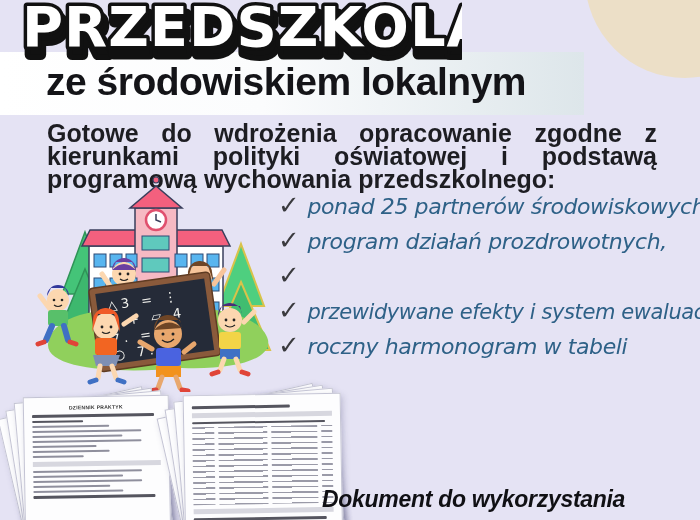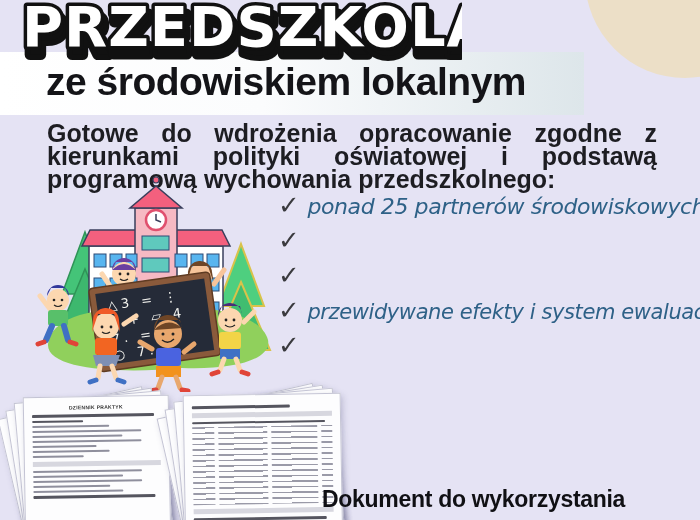--- a/index.html
+++ b/index.html
@@ -54,21 +54,21 @@
   .w50{width:50%;} .w40{width:40%;}
   .band{height:5px;background:#d7d7df;margin:4px 0;}
   .doc-cols{display:flex;gap:4px;margin-top:2px;}
   .col{background:repeating-linear-gradient(to bottom,#9a9aa8 0,#9a9aa8 1.5px,
         transparent 1.5px,transparent 5.5px);}
   .col.c1{width:16%;height:78px;} .col.c2{width:36%;height:78px;}
   .col.c3{width:34%;height:78px;} .col.c4{width:8%;height:78px;}
 
   
   .footer-text{position:absolute;left:322px;top:486px;font-size:23px;
-        font-weight:bold;color:#101014;z-index:3;letter-spacing:-0.3px;}
+        font-weight:bold;color:#101014;z-index:3;letter-spacing:-0.3px;font-style:italic;}
 </style>
 </head>
 <body>
 
 <div class="page">
 
   <div class="beige-circle"></div>
 
   <div class="banner">
     <div class="subtitle">ze środowiskiem lokalnym</div>
@@ -212,30 +212,32 @@
     </g>
   </svg>
 
   <div class="checklist">
     <div class="check-line">
       <span class="check">✓</span>
       <span>ponad 25 partnerów środowiskowych</span>
     </div>
     <div class="check-line">
       <span class="check">✓</span>
+      <span>program działań prozdrowotnych,</span>
     </div>
     <div class="check-line">
       <span class="check">✓</span>
     </div>
     <div class="check-line tight">
       <span class="check">✓</span>
       <span>przewidywane efekty i system ewaluacji</span>
     </div>
     <div class="check-line">
       <span class="check">✓</span>
+      <span>roczny harmonogram w tabeli</span>
     </div>
   </div>
 
   <div class="doc-stack doc-stack-left">
     <div class="sheet b1"></div>
     <div class="sheet b2"></div>
     <div class="sheet b3"></div>
     <div class="sheet front">
       <div class="doc-title">DZIENNIK PRAKTYK</div>
       <div class="tl bold w95"></div>

